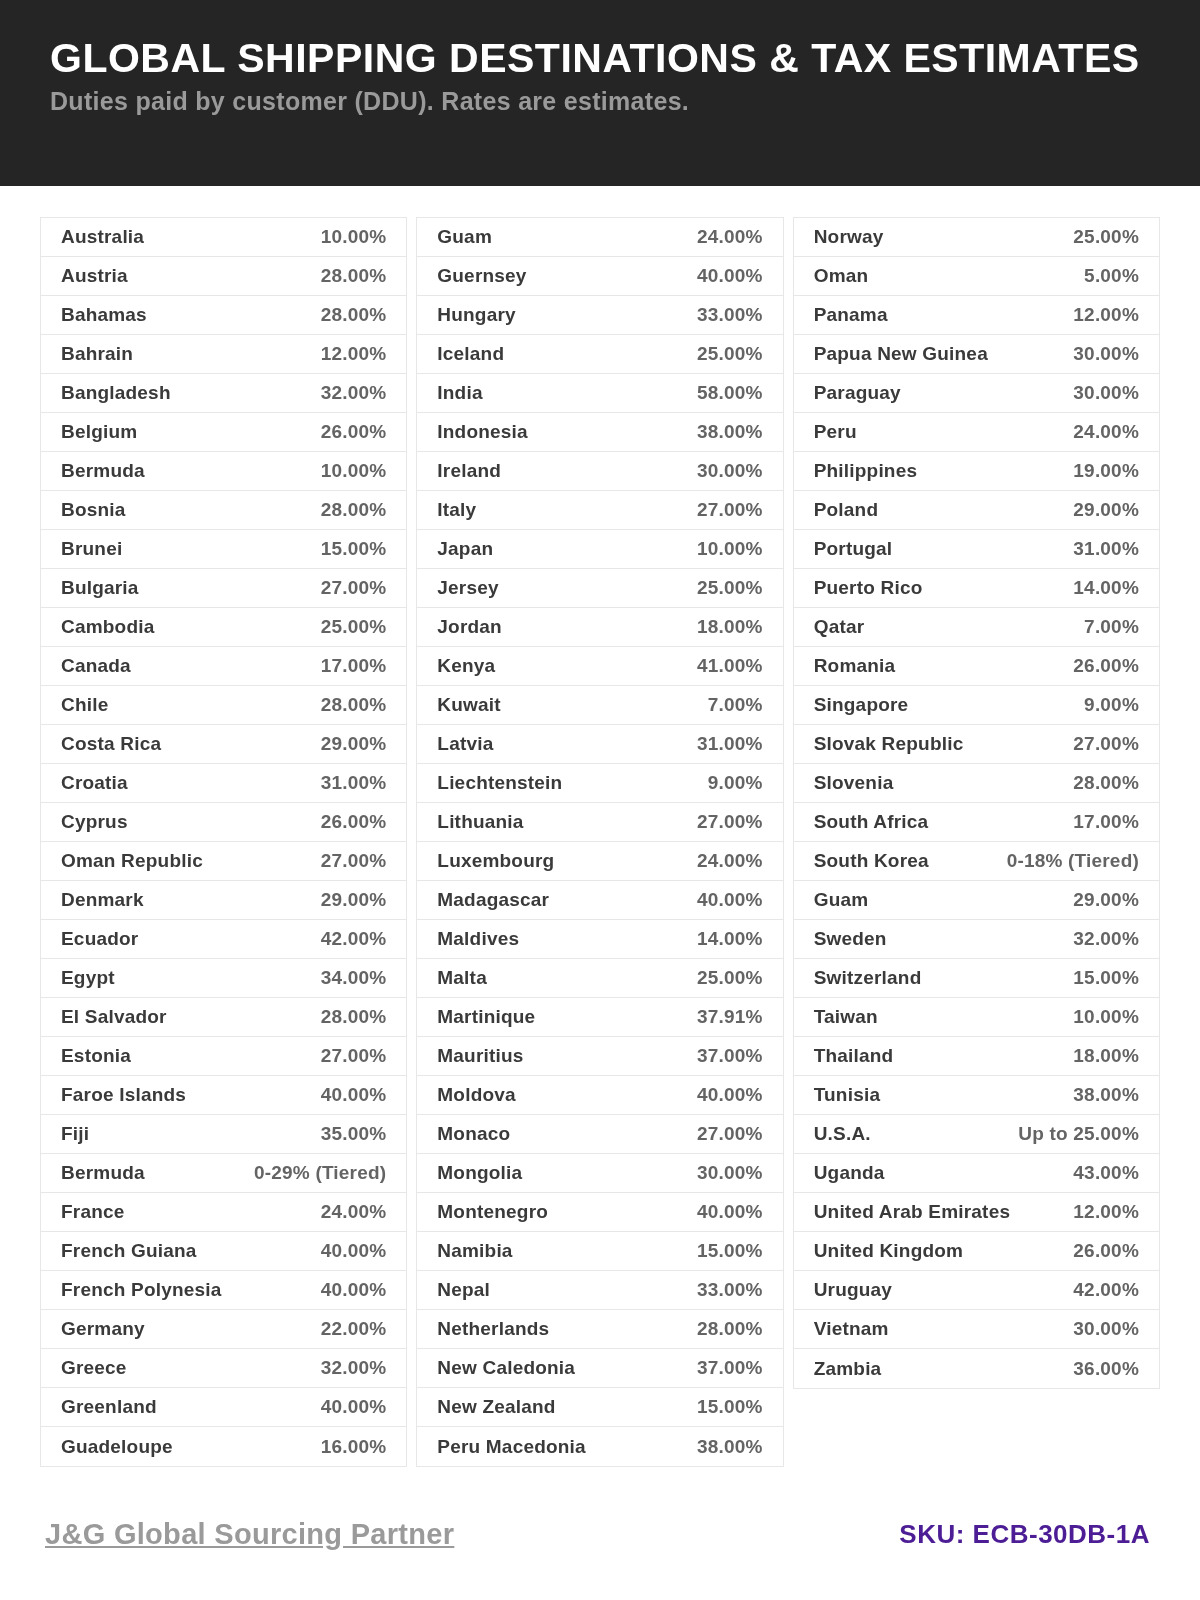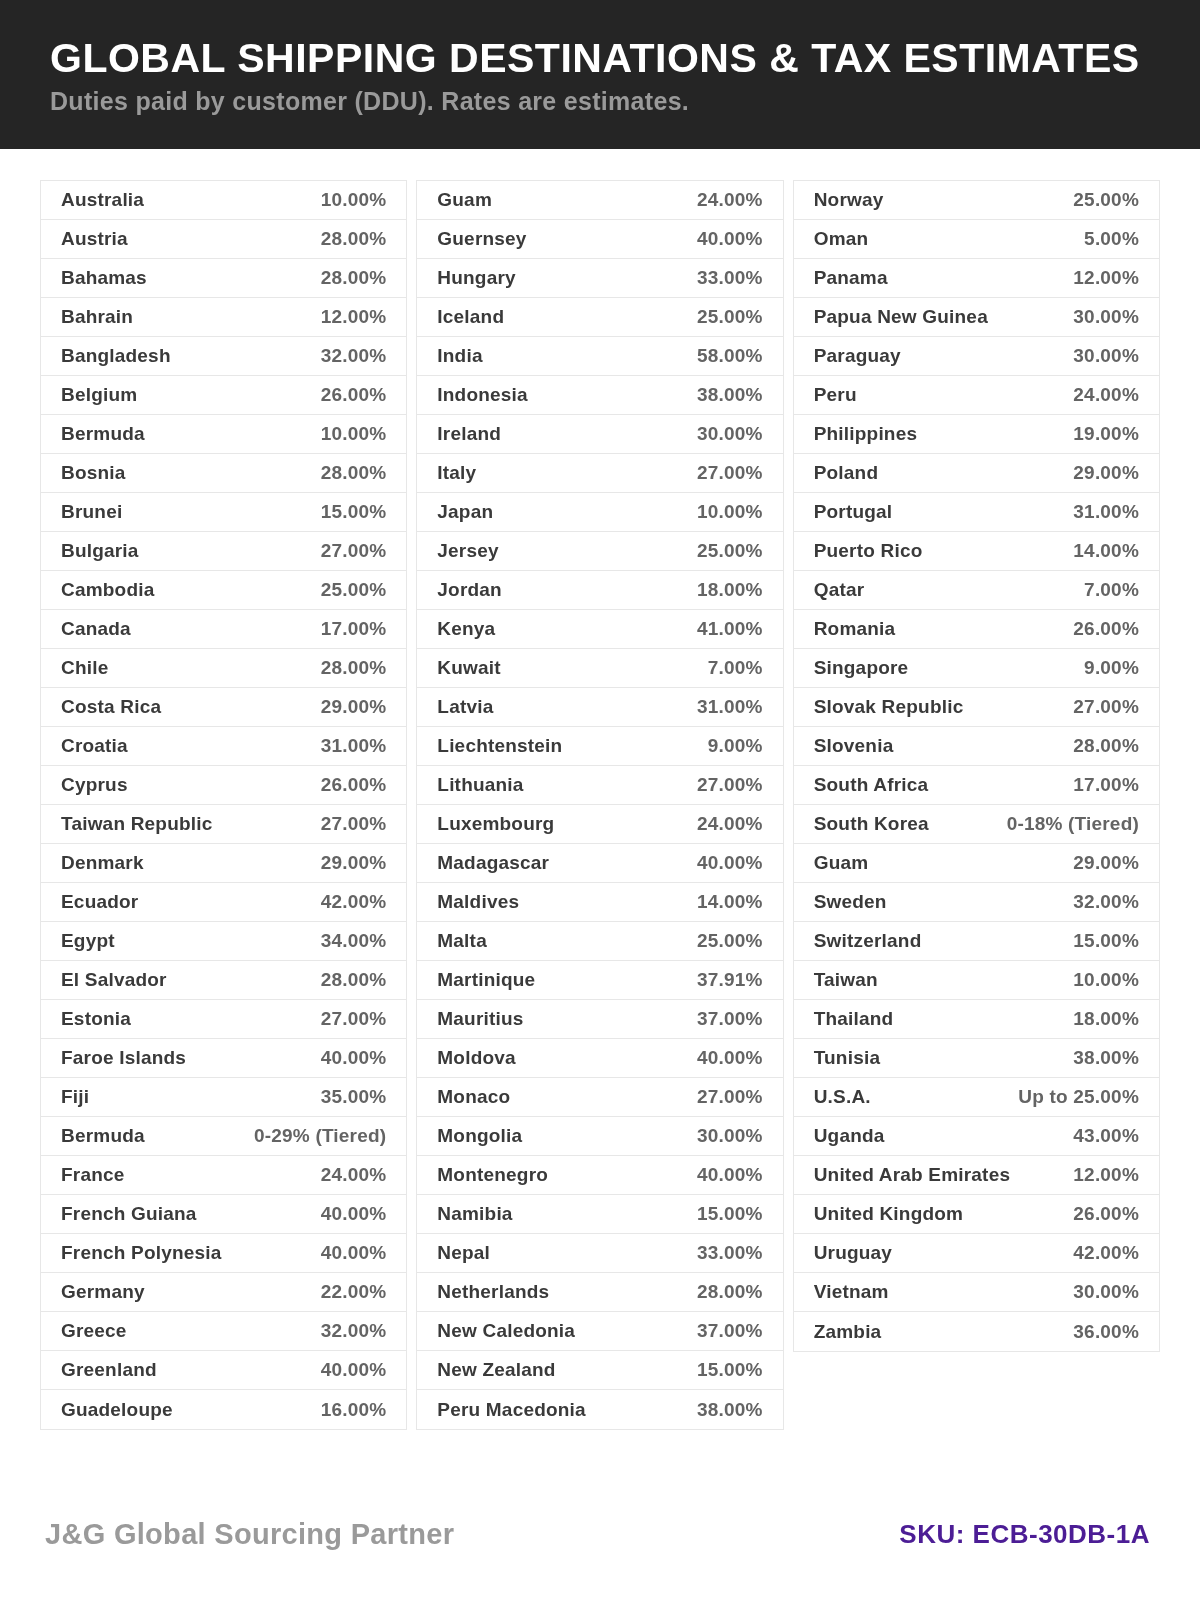--- a/index.html
+++ b/index.html
@@ -9,21 +9,21 @@
     width: 1200px;
     height: 1600px;
     background: #ffffff;
     font-family: "Liberation Sans", sans-serif;
     overflow: hidden;
     position: relative;
   }
   
   .header {
     background: #252525;
-    height: 149px;
+    height: 186px;
     padding: 36px 50px 0 50px;
   }
   .header h1 {
     margin: 0;
     color: #ffffff;
     font-size: 41px;
     font-weight: 800;
     letter-spacing: 0.5px;
     line-height: 1.1;
     white-space: nowrap;
@@ -80,20 +80,21 @@
     top: 1518px;
     display: flex;
     justify-content: space-between;
     align-items: center;
   }
   .brand {
     color: #9a9a9a;
     font-size: 29px;
     font-weight: 700;
     letter-spacing: 0.3px;
+    text-decoration: underline;
   }
   .sku {
     color: #4c1d95;
     font-size: 26px;
     font-weight: 700;
     letter-spacing: 0.5px;
   }
 </style>
 </head>
 <body>
@@ -163,21 +164,21 @@
       </div>
       <div class="row">
         <span class="country">Croatia</span>
         <span class="rate">31.00%</span>
       </div>
       <div class="row">
         <span class="country">Cyprus</span>
         <span class="rate">26.00%</span>
       </div>
       <div class="row">
-        <span class="country">Taiwan Republic</span>
+        <span class="country">Oman Republic</span>
         <span class="rate">27.00%</span>
       </div>
       <div class="row">
         <span class="country">Denmark</span>
         <span class="rate">29.00%</span>
       </div>
       <div class="row">
         <span class="country">Ecuador</span>
         <span class="rate">42.00%</span>
       </div>

